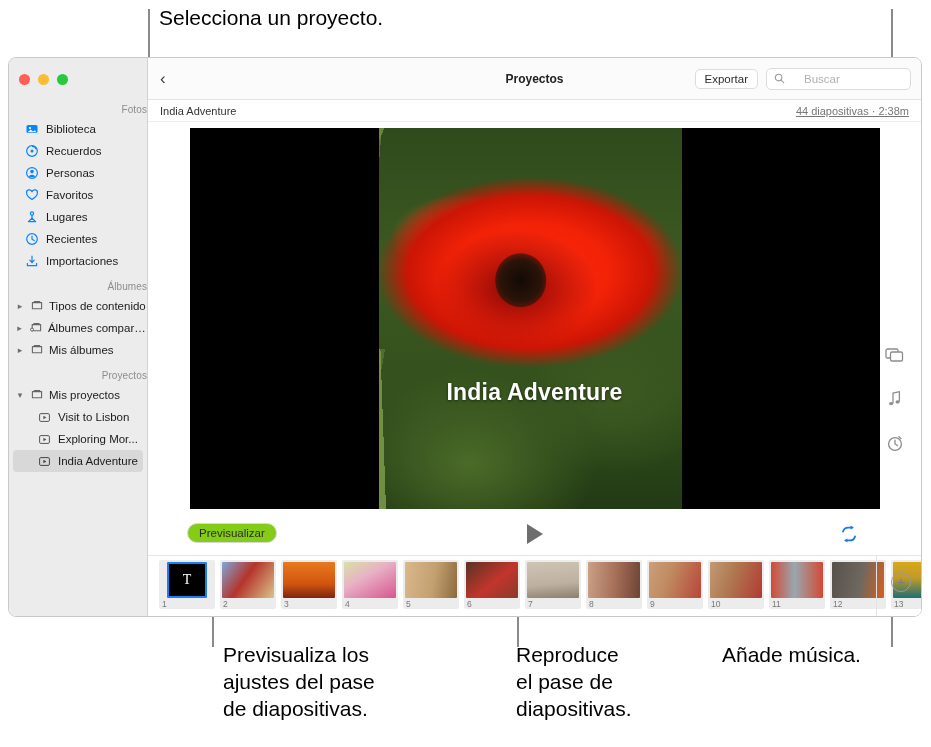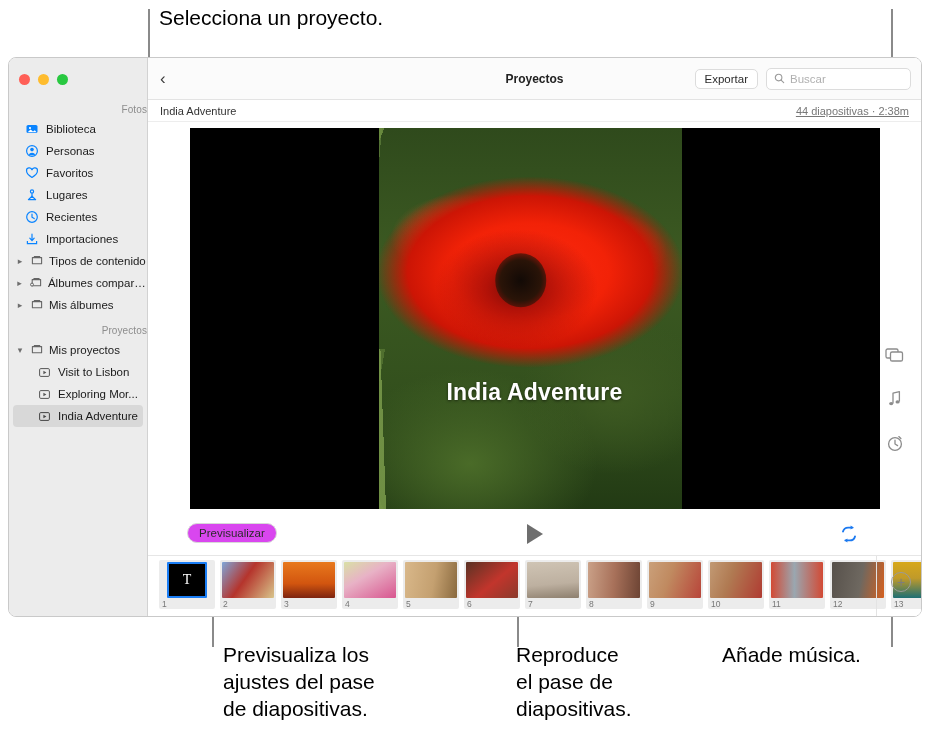--- a/index.html
+++ b/index.html
@@ -109,21 +109,21 @@
   .tb-right { margin-left: auto; display: flex; align-items: center; gap: 8px; z-index: 2; }
   #export-btn {
     font-size: 11.5px; color: #2b2b2b;
     padding: 3px 9px; border: 1px solid #dcdcdc;
     border-radius: 5px; background: #fff;
   }
   #search-box {
     width: 145px; height: 22px;
     border: 1px solid #dcdcdc; border-radius: 5px;
     background: #fff; display: flex; align-items: center;
-    gap: 5px; padding: 0 7px;
+    gap: 19px; padding: 0 7px;
   }
   #search-placeholder { font-size: 11.5px; color: #b0b0b0; }
 
   #infobar {
     height: 22px; display: flex; align-items: center;
     padding: 0 12px 0 12px;
     font-size: 11px; color: #555;
     border-bottom: 1px solid #ededed;
   }
   #project-name { color: #333; }
@@ -212,21 +212,21 @@
     height: 40px; position: relative;
     display: flex; align-items: center;
     border-bottom: 1px solid #e6e6e6;
     background: #fff;
   }
   #preview-btn {
     position: absolute; left: 39px; top: 7px;
     font-size: 11.5px; color: #2b2b2b;
     padding: 3px 11px;
     border: 1px solid #d8d8d8; border-radius: 10px;
-    background: #d946ef;
+    background: #84cc16;
   }
   #play-btn {
     position: absolute; left: 50%; transform: translateX(-50%);
     top: 8px;
     width: 0; height: 0;
     border-left: 16px solid #6e6e6e;
     border-top: 10px solid transparent;
     border-bottom: 10px solid transparent;
   }
   #loop-btn { position: absolute; right: 62px; top: 9px; color: #1b79f0; }
@@ -315,20 +315,30 @@
         <span class="ico">
           <svg width="14" height="14" viewBox="0 0 14 14">
               <rect x="1.5" y="3" width="11" height="8" rx="1.6" fill="#0a84ff"></rect>
               <circle cx="5" cy="6" r="1.1" fill="#fff"></circle>
               <path d="M2.6 10.2 L5.6 7.4 L8 9.6 L9.8 8.2 L11.6 10.2Z" fill="#fff"></path>
             </svg>
         </span>
         <span class="sb-label">Biblioteca</span>
       </div>
 
+      <div class="sb-item">
+        <span class="ico">
+          <svg width="14" height="14" viewBox="0 0 14 14">
+              <circle cx="7" cy="7" r="5.3" fill="none" stroke="#0a84ff" stroke-width="1.2"></circle>
+              <circle cx="7" cy="7" r="1.5" fill="#0a84ff"></circle>
+              <path d="M7 2.4 A4.6 4.6 0 0 1 11.3 5.2" stroke="#0a84ff" stroke-width="1.2" fill="none"></path>
+            </svg>
+        </span>
+        <span class="sb-label">Recuerdos</span>
+      </div>
 
       <div class="sb-item">
         <span class="ico">
           <svg width="14" height="14" viewBox="0 0 14 14">
               <circle cx="7" cy="7" r="5.4" fill="none" stroke="#0a84ff" stroke-width="1.2"></circle>
               <circle cx="7" cy="5.6" r="1.8" fill="#0a84ff"></circle>
               <path d="M3.6 11.2 A3.6 3.6 0 0 1 10.4 11.2Z" fill="#0a84ff"></path>
             </svg>
         </span>
         <span class="sb-label">Personas</span>
@@ -367,20 +377,21 @@
       <div class="sb-item">
         <span class="ico">
           <svg width="14" height="14" viewBox="0 0 14 14">
               <path d="M2.4 9 L2.4 11.6 L11.6 11.6 L11.6 9" fill="none" stroke="#0a84ff" stroke-width="1.2"></path>
               <path d="M7 2.2 L7 8.4 M4.8 6.2 L7 8.6 L9.2 6.2" fill="none" stroke="#0a84ff" stroke-width="1.2" stroke-linecap="round"></path>
             </svg>
         </span>
         <span class="sb-label">Importaciones</span>
       </div>
 
+      <div class="sb-section" style="padding-top:9px;">Álbumes</div>
 
       <div class="sb-row-disc">
         <span class="chev">▸</span>
         <span class="ico">
           <svg width="14" height="14" viewBox="0 0 14 14">
               <path d="M2.4 4.6 h9.2 v6.2 h-9.2Z" fill="none" stroke="#666" stroke-width="1.1" stroke-linejoin="round"></path>
               <path d="M4.4 4.6 v-1 h5.2 v1" fill="none" stroke="#666" stroke-width="1.1"></path>
             </svg>
         </span>
         <span class="sb-label">Tipos de contenido</span>

